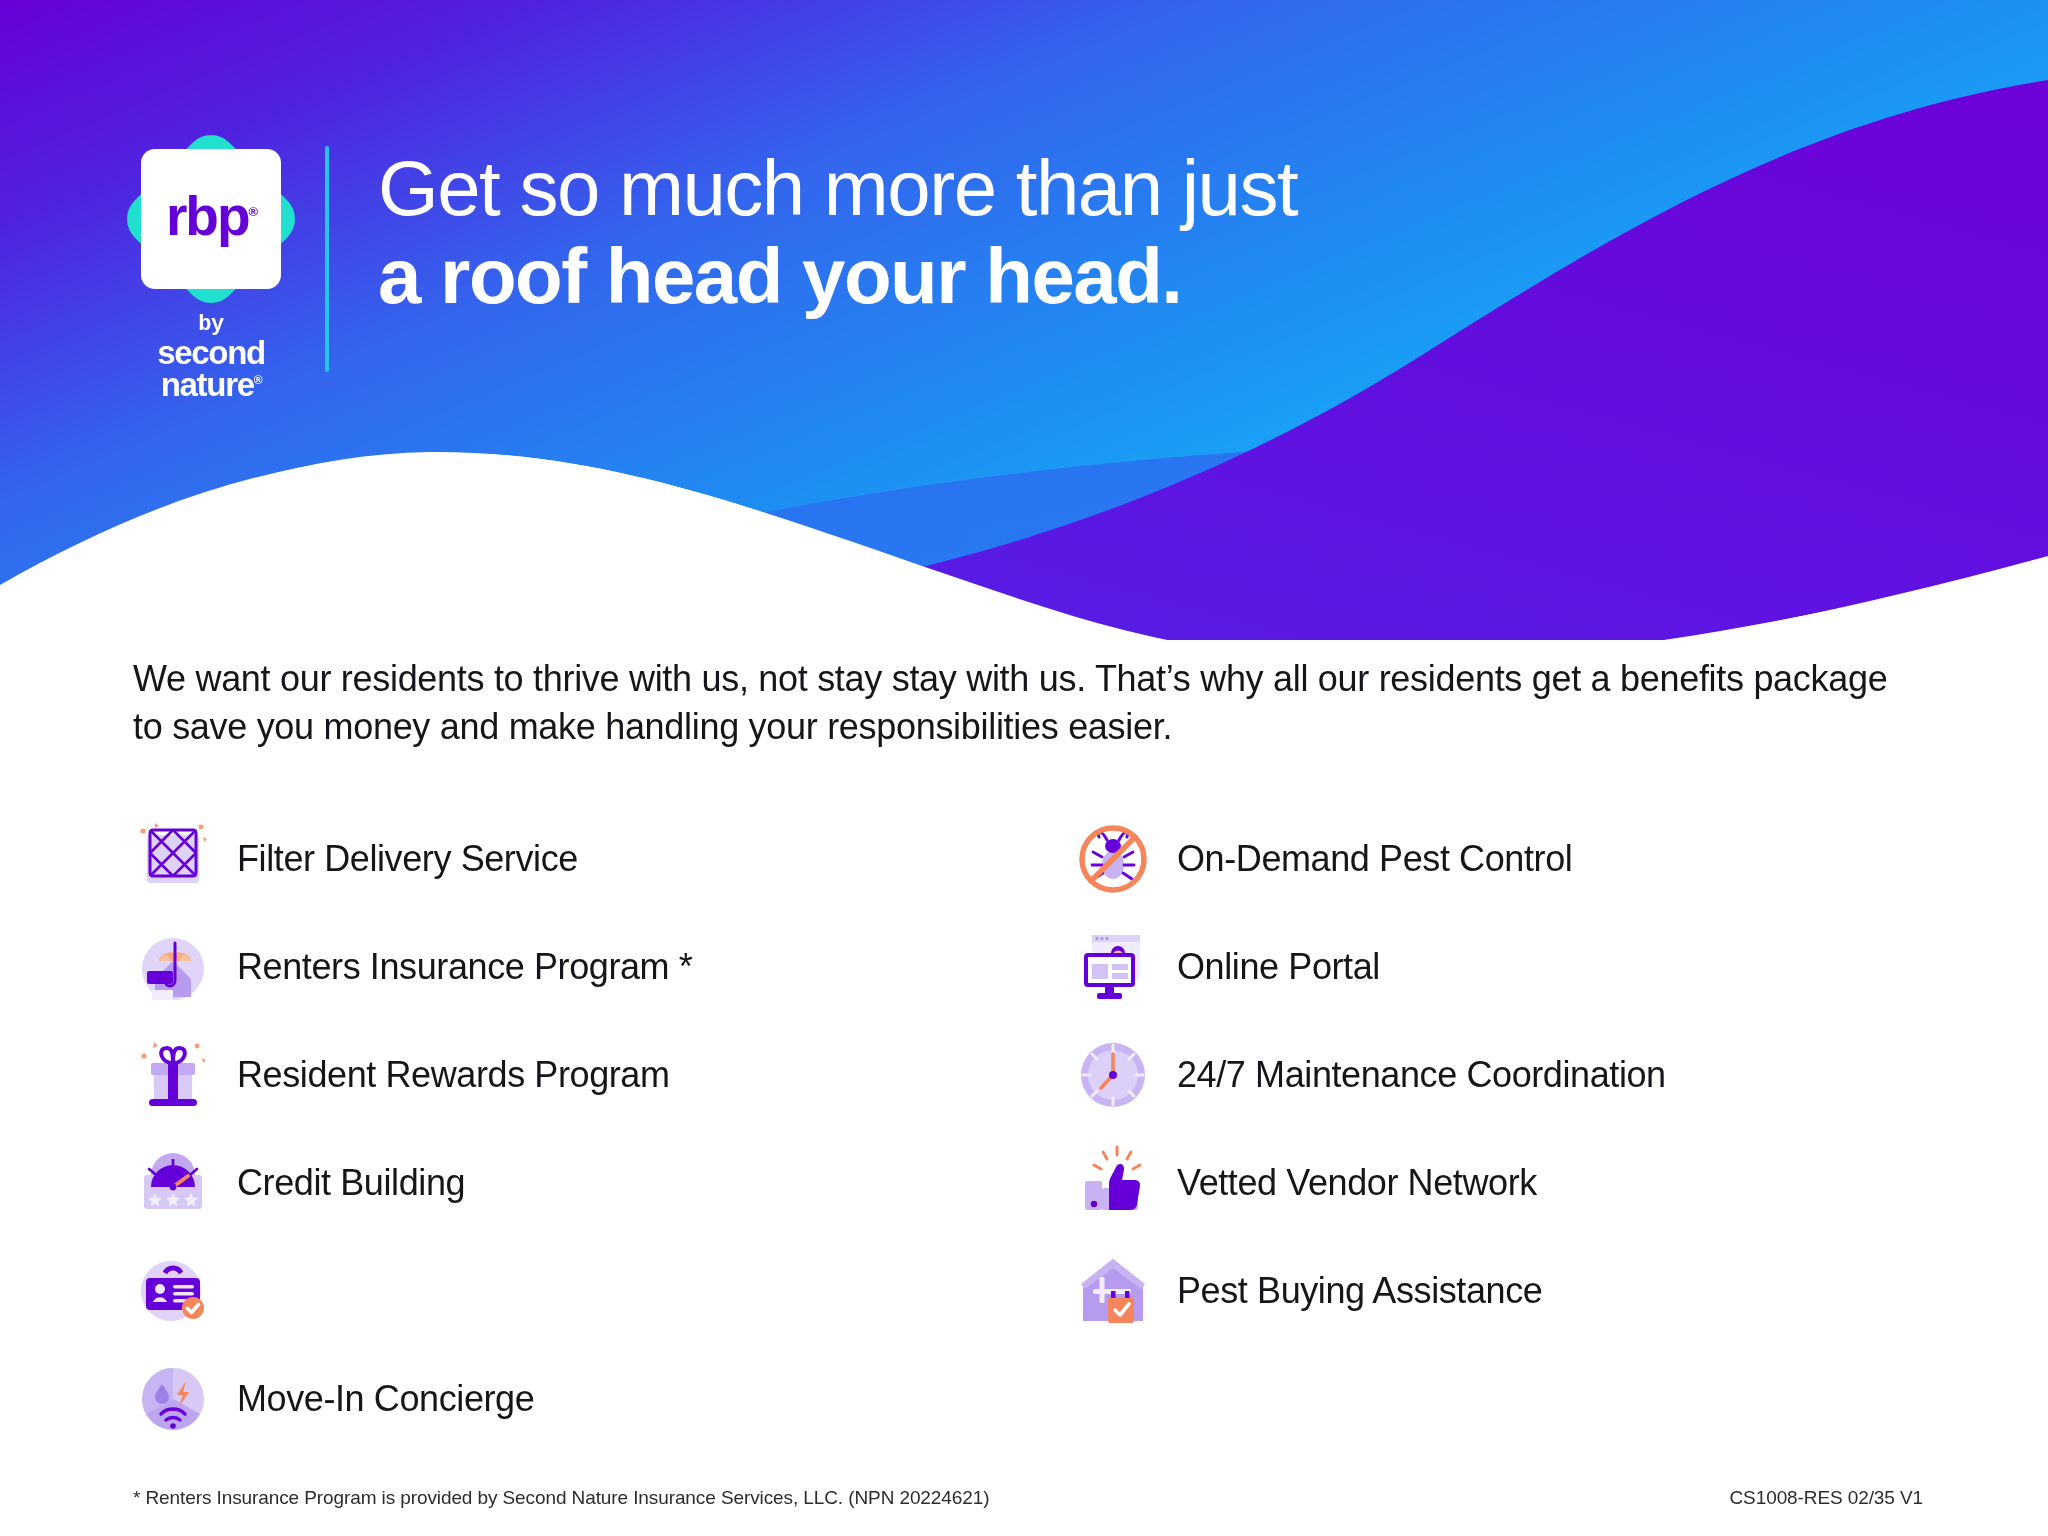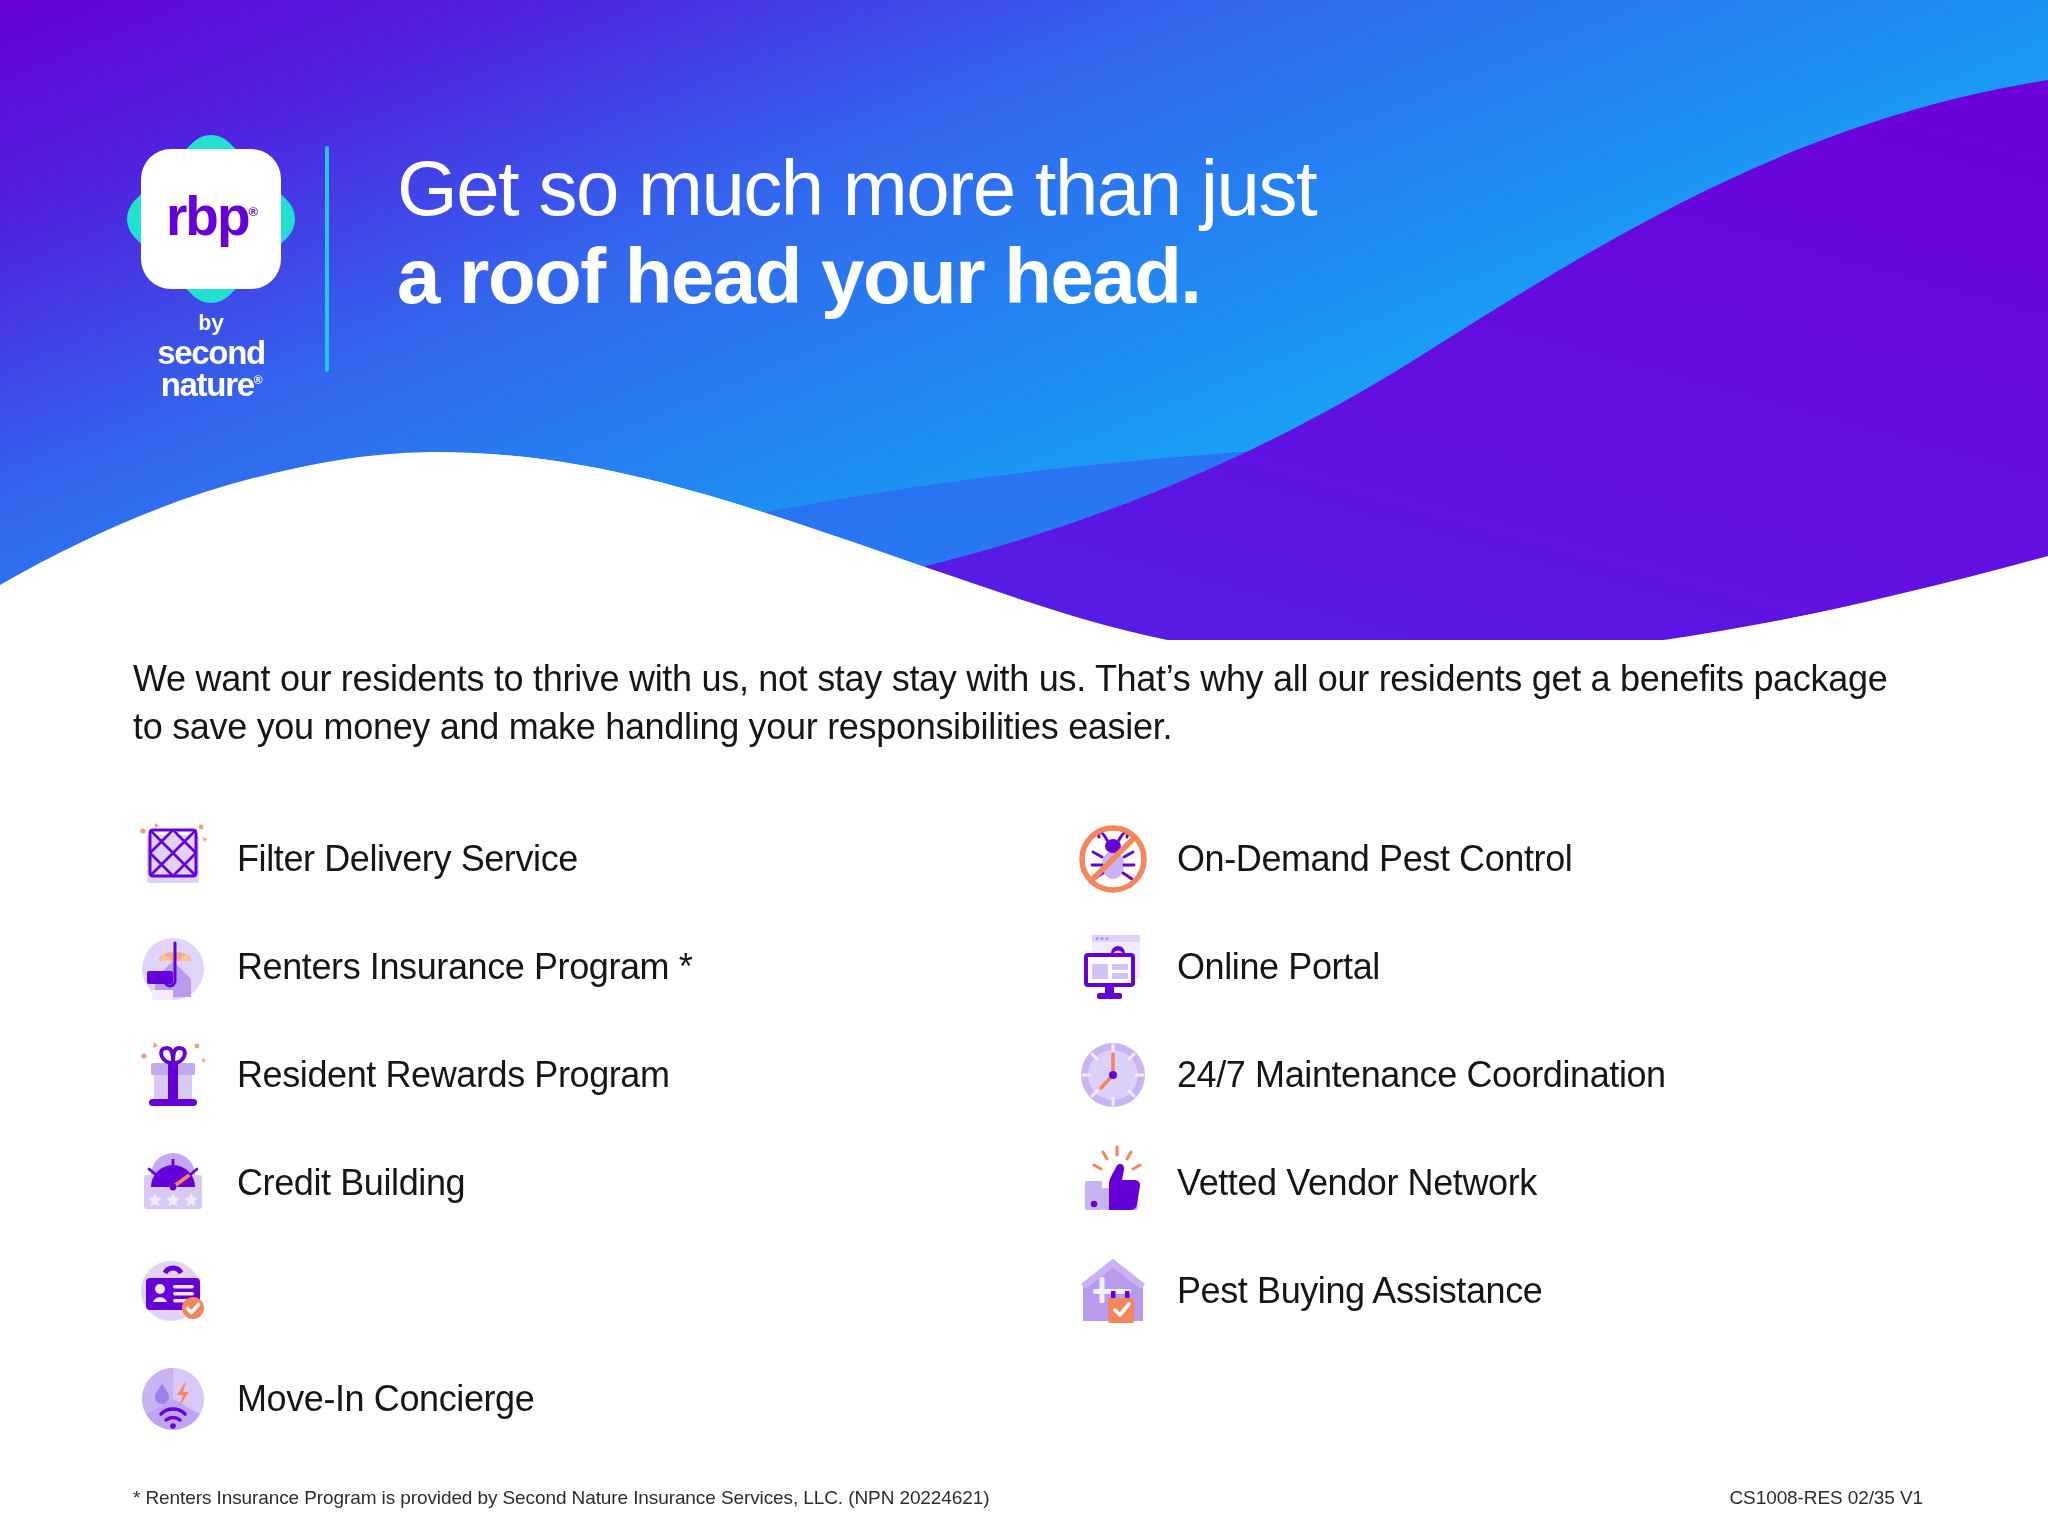--- a/index.html
+++ b/index.html
@@ -30,21 +30,21 @@
     position:relative; width:178px; height:178px; margin:0 auto;
   }
   #logo-diamond {
     position:absolute; left:22px; top:22px; width:134px; height:134px;
     background:#22e0d0;
     border-radius:26px;
     transform:rotate(45deg);
   }
   #logo-plate {
     position:absolute; left:19px; top:19px; width:140px; height:140px;
-    background:#ffffff; border-radius:30px;
+    background:#ffffff; border-radius:14px;
     display:flex; align-items:center; justify-content:center;
   }
   #logo-rbp {
     font-size:55px; font-weight:bold; color:#6600d8;
     letter-spacing:-2px; line-height:1; position:relative; top:-3px;
   }
   #logo-reg {
     font-size:13px; vertical-align:super; font-weight:bold;
   }
   #logo-by {
@@ -59,21 +59,21 @@
   #logo-by .sn-reg { font-size:12px; vertical-align:super; }
   #logo-by .l1 { display:block; }
   #logo-by .l2 { display:block; }
 
   #hero-divider {
     position:absolute; left:325px; top:146px; width:4px; height:226px;
     background:#23c8ec; border-radius:2px;
   }
 
   #headline {
-    position:absolute; left:397px; top:148px; width:1200px;
+    position:absolute; left:378px; top:148px; width:1200px;
     color:#ffffff; line-height:1.03; letter-spacing:-1.5px;
   }
   #headline .hl-1 { display:block; font-size:78px; font-weight:400; }
   #headline .hl-2 { display:block; font-size:78px; font-weight:bold; margin-top:8px; }
 
   
   #intro {
     position:absolute; left:133px; top:655px; width:1790px;
     font-size:36px; line-height:1.32; color:#15161a; letter-spacing:-0.3px;
   }

